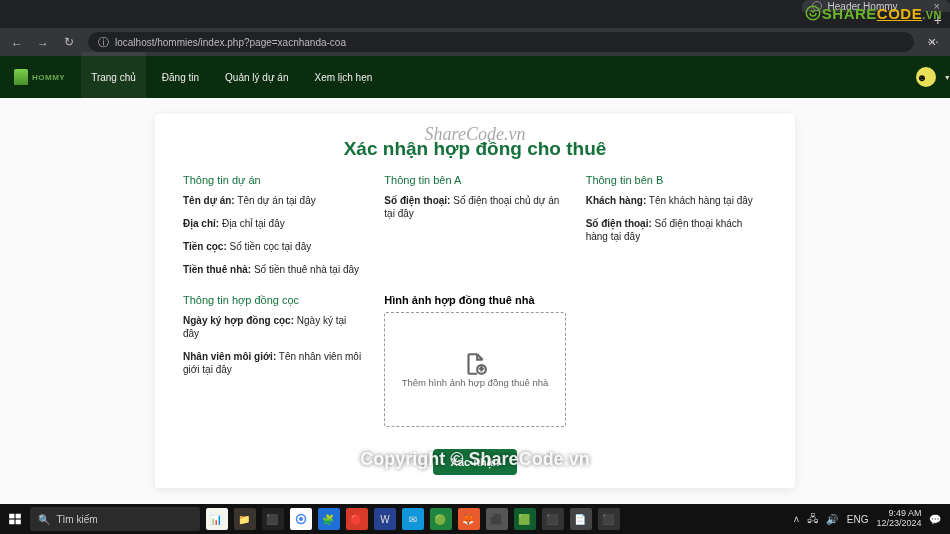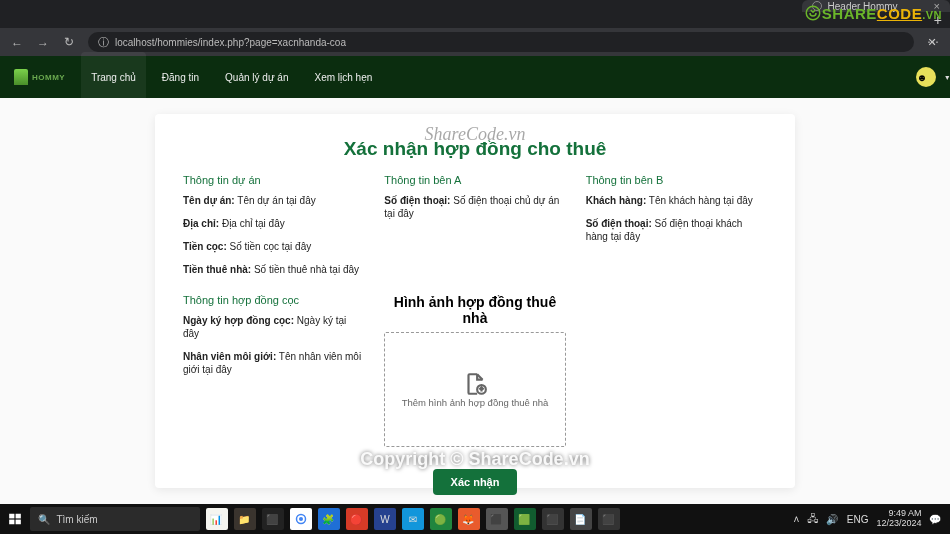--- a/index.html
+++ b/index.html
@@ -28,21 +28,21 @@
   .avatar { margin-left:auto; width:20px; height:20px; border-radius:50%; background:#e8e05a; display:flex; align-items:center; justify-content:center; font-size:10px;}
   .avatar::after{content:"▾"; color:#ddd; font-size:8px; margin-left:4px; position:relative; left:14px;}
   .page { flex:1; background:#fafafa; padding: 16px 0; overflow:hidden; display:flex; justify-content:center;}
   .card { width: 640px; background:#fff; border-radius:4px; box-shadow:0 2px 10px rgba(0,0,0,0.08); padding: 24px 28px 18px; position:relative;}
   .page-title { text-align:center; font-size:19px; font-weight:700; color:#14713b; margin-bottom:14px;}
   .cols { display:flex; gap:20px; }
   .col { flex:1; }
   .section-title { color:#14713b; font-size:11px; font-weight:400; margin-bottom:8px;}
   .field { font-size:10px; color:#222; margin-bottom:10px; line-height:1.3;}
   .field b { font-weight:700; }
-  .upload-head { font-size:14px; font-weight:700; text-align:center; margin-bottom:6px;}
+  .upload-head { font-size:11px; font-weight:700; margin-bottom:6px;}
   .upload { border:1.5px dashed #999; border-radius:2px; height:115px; display:flex; flex-direction:column; align-items:center; justify-content:center; gap:0; color:#666;}
   .upload svg { width:26px; height:26px; stroke:#666; fill:none; stroke-width:2;}
   .upload-text { font-size:9.5px;}
   .confirm-wrap { text-align:center; margin-top:22px;}
   .confirm-btn { background:#14713b; color:#fff; font-size:11px; font-weight:600; padding:7px 18px; border:none; border-radius:4px;}
   
   .wm1 { position:absolute; top:68px; left:50%; transform:translateX(-50%); color:rgba(0,0,0,0.35); font-family:"Comic Sans MS","Segoe Script",cursive; font-size:18px; font-style:italic; pointer-events:none; z-index:50;}
   .wm2 { position:absolute; bottom:34px; left:50%; transform:translateX(-50%); color:rgba(255,255,255,0.9); font-family:"Segoe UI",Arial,sans-serif; font-size:18px; font-weight:600; pointer-events:none; z-index:50; text-shadow:0 0 4px rgba(0,0,0,.6);}
   .sharecode-badge { position:absolute; top:4px; right:8px; z-index:60; display:flex; align-items:center;}
   .sharecode-badge svg{width:18px;height:18px;}

